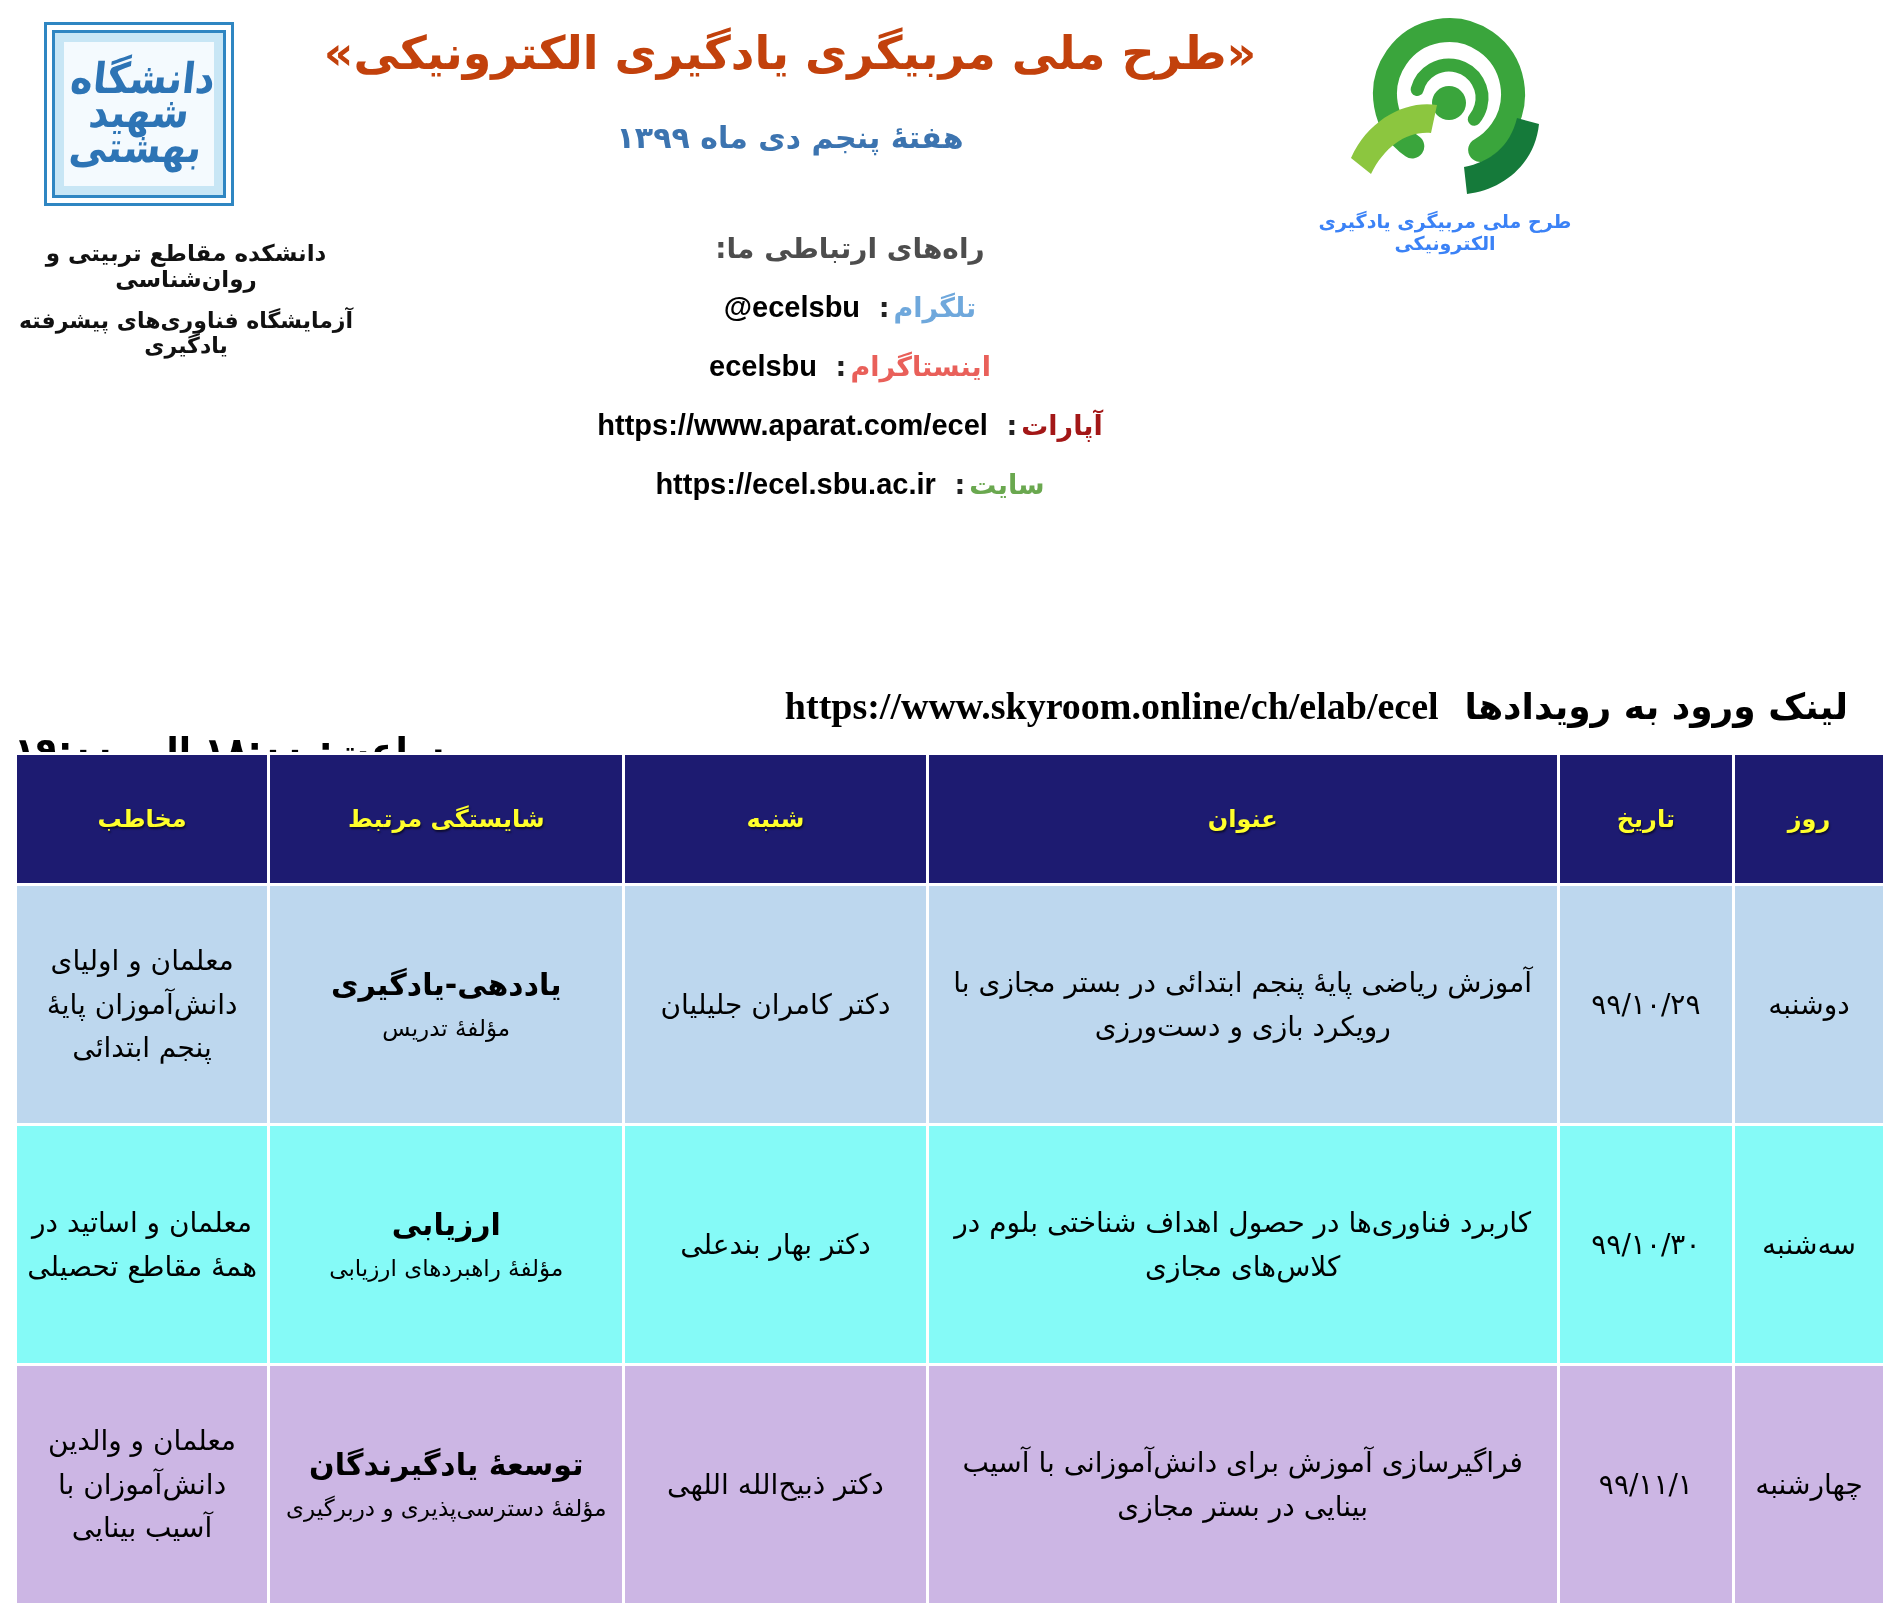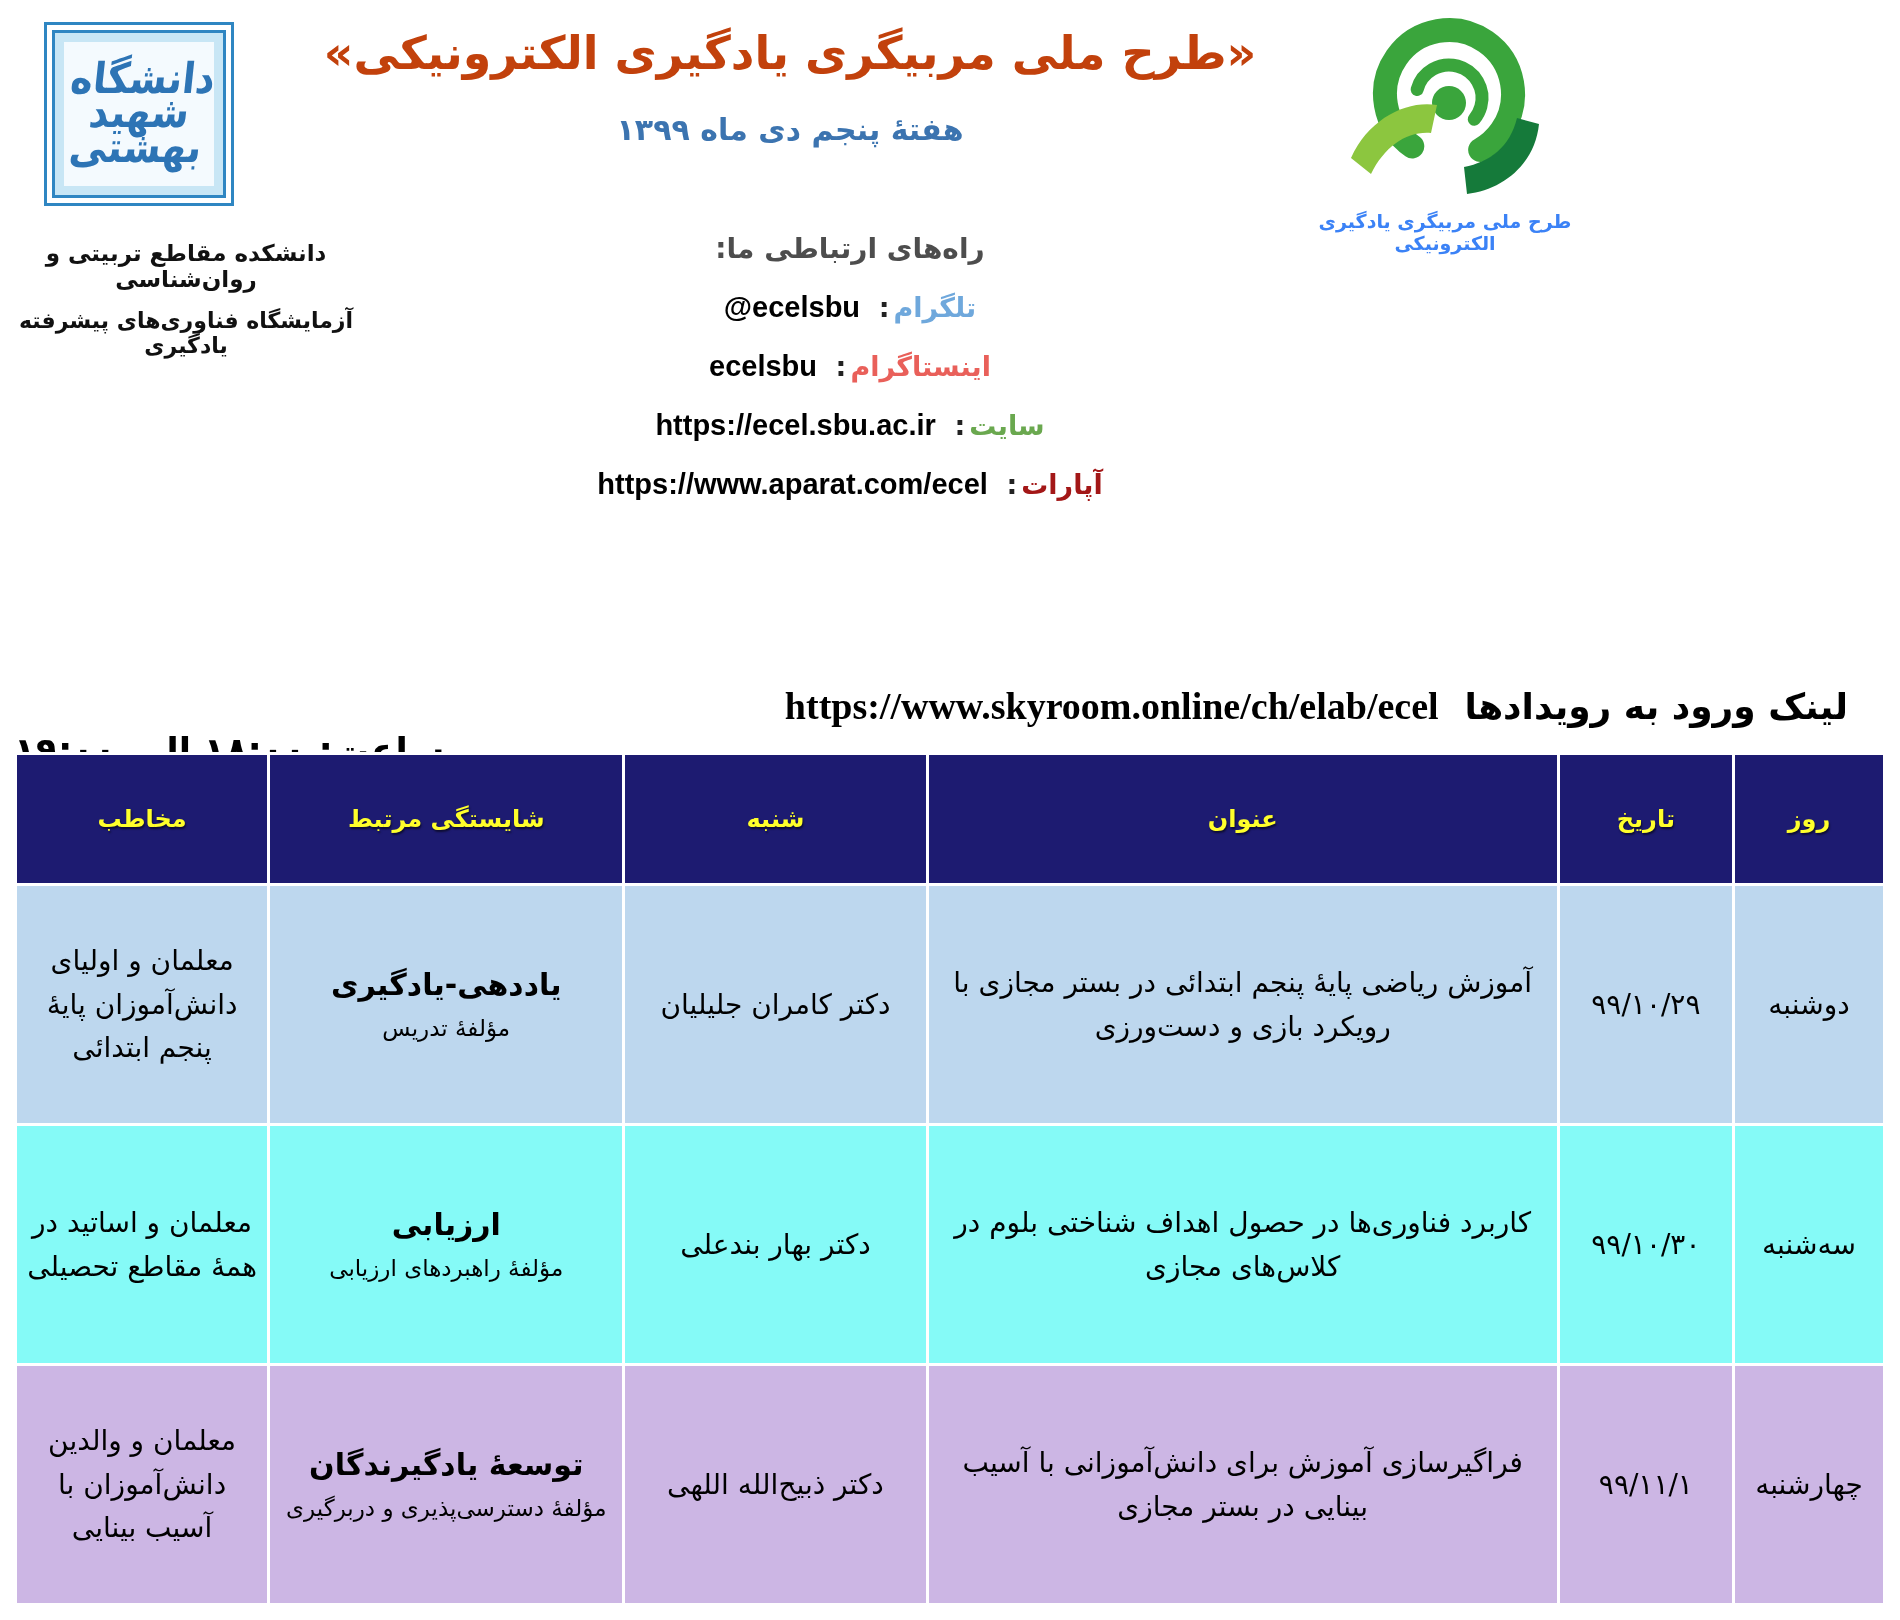--- a/index.html
+++ b/index.html
@@ -17,21 +17,21 @@
   .sbu-cal span{display:block;}
 
   .faculty{position:absolute;left:0;top:240px;width:372px;text-align:center;direction:rtl;
        color:#111;font-weight:bold;}
   .faculty .l1{font-size:23px;}
   .faculty .l2{font-size:22px;margin-top:16px;}
 
   
   .title-block{position:absolute;left:250px;top:26px;width:1080px;text-align:center;direction:rtl;}
   .main-title{font-size:46px;font-weight:bold;color:#c2410c;}
-  .subtitle{font-size:30px;font-weight:bold;color:#3c74b0;margin-top:32px;}
+  .subtitle{font-size:30px;font-weight:bold;color:#3c74b0;margin-top:40px;}
 
   
   .program-logo{position:absolute;left:1305px;top:6px;width:280px;text-align:center;}
   .logo-caption{font-size:19px;font-weight:bold;color:#3b82f6;direction:rtl;margin-top:0;}
 
   
   .contact{position:absolute;left:360px;top:232px;width:980px;text-align:center;direction:rtl;}
   .contact-heading{font-size:28px;font-weight:bold;color:#4d4d4d;}
   .contact-line{margin-top:26px;font-size:27px;white-space:nowrap;}
   .clabel{font-weight:bold;}
@@ -101,27 +101,27 @@
       <span class="clabel" style="color: rgb(111, 168, 220);">تلگرام</span><span class="colon">:</span>
       <span class="cvalue">@ecelsbu</span>
     </div>
 
     <div class="contact-line">
       <span class="clabel" style="color: rgb(233, 96, 90);">اینستاگرام</span><span class="colon">:</span>
       <span class="cvalue">ecelsbu</span>
     </div>
 
     <div class="contact-line">
-      <span class="clabel" style="color: rgb(106, 168, 79);">سایت</span><span class="colon">:</span>
-      <span class="cvalue">https://ecel.sbu.ac.ir</span>
+      <span class="clabel" style="color: rgb(163, 23, 23);">آپارات</span><span class="colon">:</span>
+      <span class="cvalue">https://www.aparat.com/ecel</span>
     </div>
 
     <div class="contact-line">
-      <span class="clabel" style="color: rgb(163, 23, 23);">آپارات</span><span class="colon">:</span>
-      <span class="cvalue">https://www.aparat.com/ecel</span>
+      <span class="clabel" style="color: rgb(106, 168, 79);">سایت</span><span class="colon">:</span>
+      <span class="cvalue">https://ecel.sbu.ac.ir</span>
     </div>
   </div>
 
   <div class="events-right">
     <span class="events-label">لینک ورود به رویدادها</span>
     <span class="events-url">https://www.skyroom.online/ch/elab/ecel</span>
   </div>
   <div class="events-time">ساعت: ۱۸:۰۰ الی ۱۹:۰۰</div>
 
   <table class="schedule">

